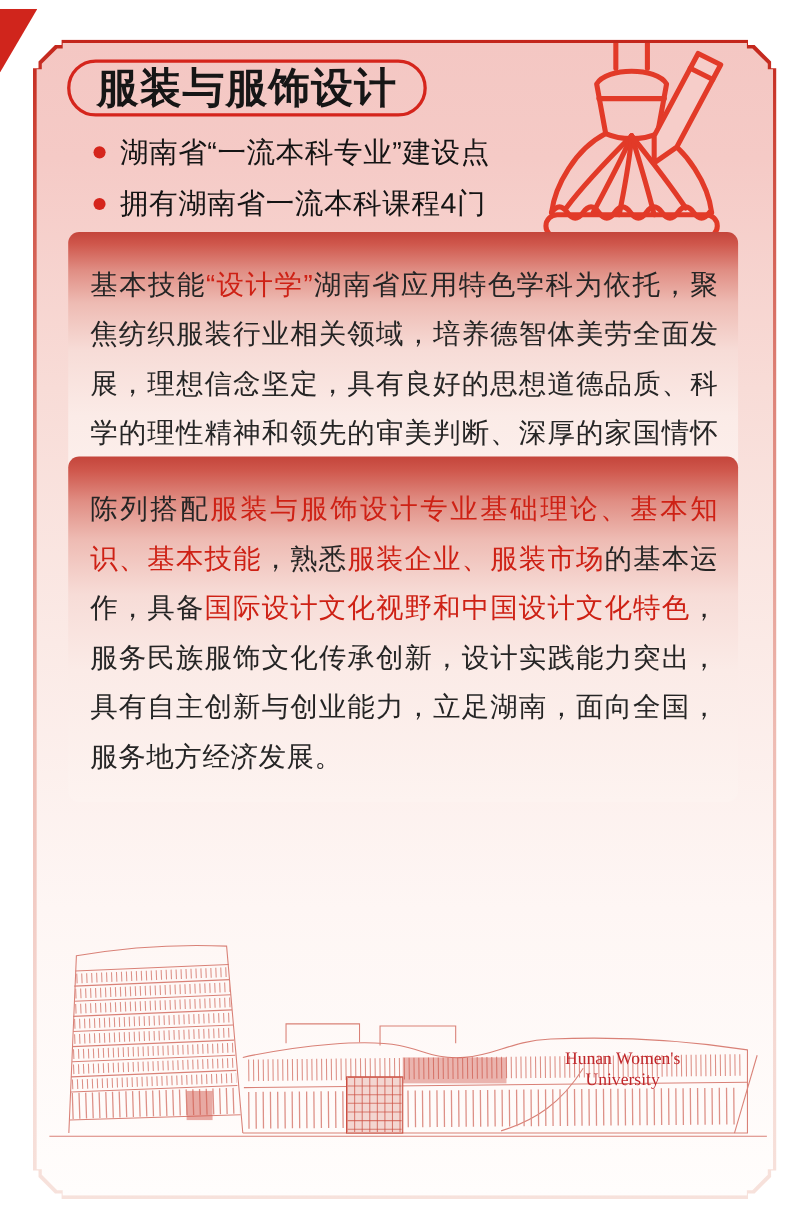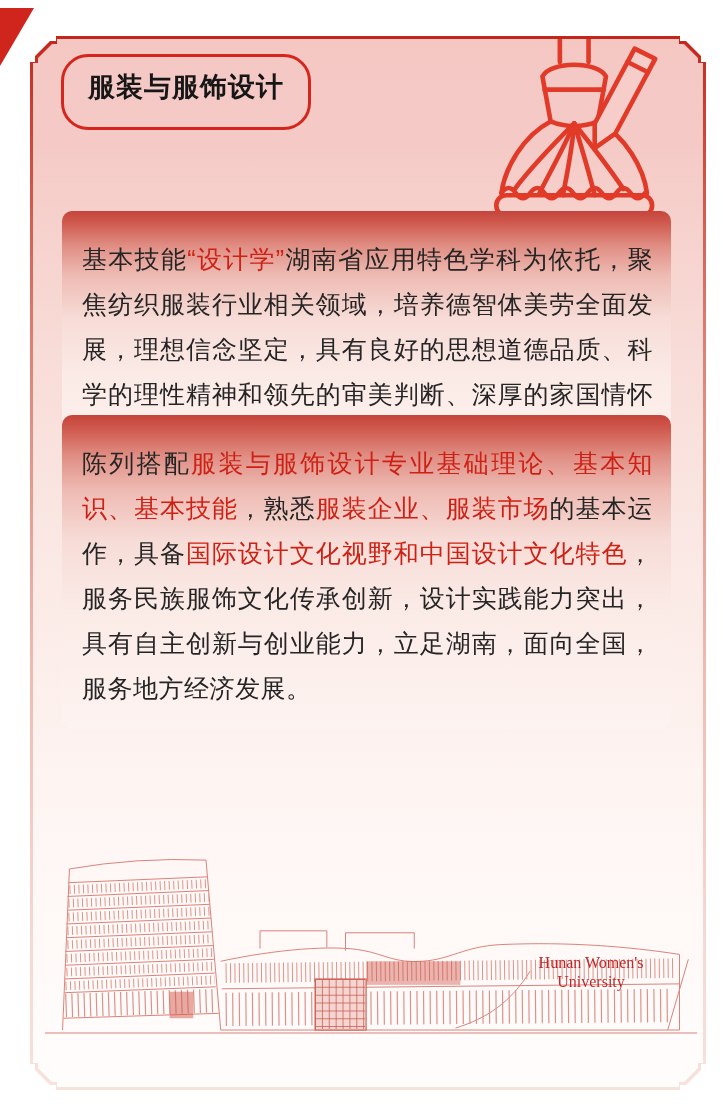--- a/index.html
+++ b/index.html
@@ -17,23 +17,23 @@
     position:absolute;left:30px;top:36px;width:676px;height:1054px;
     background:linear-gradient(180deg,#c3251b 0%,#cc4033 7%,#dd8277 30%,#eebbb2 60%,#f5d8d2 85%,#f7e2dc 100%);
     clip-path:polygon(26px 0,calc(100% - 26px) 0,calc(100% - 26px) 5px,calc(100% - 20px) 5px,calc(100% - 5px) 20px,calc(100% - 5px) 26px,100% 26px,100% calc(100% - 26px),calc(100% - 5px) calc(100% - 26px),calc(100% - 5px) calc(100% - 20px),calc(100% - 20px) calc(100% - 5px),calc(100% - 26px) calc(100% - 5px),calc(100% - 26px) 100%,26px 100%,26px calc(100% - 5px),20px calc(100% - 5px),5px calc(100% - 20px),5px calc(100% - 26px),0 calc(100% - 26px),0 26px,5px 26px,5px 20px,20px 5px,26px 5px);
   }
   .card-inner{
     position:absolute;left:3px;top:3px;right:3px;bottom:3px;
     background:linear-gradient(180deg,#f4c7c3 0%,#f5cac6 10%,#f8dcd7 30%,#fbeae6 52%,#fef6f4 75%,#fffdfc 100%);
     clip-path:polygon(24px 0,calc(100% - 24px) 0,calc(100% - 24px) 5px,calc(100% - 19px) 5px,calc(100% - 5px) 19px,calc(100% - 5px) 24px,100% 24px,100% calc(100% - 24px),calc(100% - 5px) calc(100% - 24px),calc(100% - 5px) calc(100% - 19px),calc(100% - 19px) calc(100% - 5px),calc(100% - 24px) calc(100% - 5px),calc(100% - 24px) 100%,24px 100%,24px calc(100% - 5px),19px calc(100% - 5px),5px calc(100% - 19px),5px calc(100% - 24px),0 calc(100% - 24px),0 24px,5px 24px,5px 19px,19px 5px,24px 5px);
   }
   .title-badge{
-    position:absolute;left:28px;top:15px;height:46px;display:inline-flex;align-items:flex-start;
-    padding:12px 24px;border:3.5px solid #d5251c;border-radius:27px;
-    font-size:27px;font-weight:700;color:#161616;letter-spacing:1px;white-space:nowrap;
+    position:absolute;left:28px;top:15px;height:46px;display:inline-flex;align-items:center;
+    padding:0 24px;border:3.5px solid #d5251c;border-radius:27px;
+    font-size:38px;font-weight:700;color:#161616;letter-spacing:1px;white-space:nowrap;
   }
   .bullets{position:absolute;left:52px;top:82px;}
   .bullet{display:flex;align-items:center;margin-bottom:12px;font-size:26px;color:#141414;letter-spacing:.5px;}
   .bullet .dot{width:11px;height:11px;border-radius:50%;background:#d5251c;margin-right:13px;flex:0 0 auto;}
   .dress{position:absolute;right:14px;top:-12px;width:205px;height:195px;}
   .block{
     position:absolute;left:29px;width:609px;border-radius:10px;
     padding:26px 18px 18px 20px;box-sizing:border-box;
     background:linear-gradient(180deg,#c4453b 0%,#cf574c 4%,#e08e84 13%,#eebbb3 24%,#f7dcd7 40%,#fbebe7 62%,#fdf3f0 100%);
     font-size:25px;line-height:45px;color:#252525;font-weight:500;text-align:justify;letter-spacing:.5px;
@@ -41,35 +41,45 @@
   .block .em{color:#ce2115;font-weight:400;}
   .block1{top:172px;}
   .block2{top:376px;}
   .block3{top:629px;}
   .building{position:absolute;left:6px;top:812px;width:668px;height:196px;}
   .logo{position:absolute;left:468px;top:872px;width:200px;height:110px;}
   .logo-letters{position:absolute;left:52px;top:0;white-space:nowrap;color:#c2191c;font-weight:700;letter-spacing:-3px;}
   .logo-letters .l-h{font-size:60px;}
   .logo-letters .l-w{font-size:50px;position:relative;top:9px;}
   .logo-letters .l-u{font-size:52px;position:relative;top:-6px;}
-  .logo-name{position:absolute;left:15px;top:42px;width:150px;text-align:center;color:#c0272b;
+  .logo-name{position:absolute;left:0;top:42px;width:130px;text-align:center;color:#c0272b;
     font-family:"Liberation Serif","DejaVu Serif",serif;font-size:16px;line-height:19px;}
 </style>
 </head>
 <body>
 
 <div class="corner-accent"></div>
 
 <div class="card-border">
   <div class="card-inner">
 
     <div class="title-badge">
       <span>服装与服饰设计</span>
     </div>
 
+    <div class="bullets">
+      <div class="bullet">
+        <span class="dot"></span>
+        <span>湖南省“一流本科专业”建设点</span>
+      </div>
+      <div class="bullet">
+        <span class="dot"></span>
+        <span>拥有湖南省一流本科课程4门</span>
+      </div>
+    </div>
 
     <svg class="dress" viewBox="0 0 200 190">
       <g stroke="#e23a28" stroke-width="4.5" fill="none" stroke-linecap="round" stroke-linejoin="round">
         <path d="M74,6 V34"></path>
           <path d="M102,6 V34"></path>
         <path d="M57,48 C66,33 110,33 119,48 L111,92 C97,98 79,98 65,92 Z"></path>
         <path d="M59,61 L117,61"></path>
         <path d="M65,92 C38,106 20,138 17,162"></path>
         <path d="M111,92 C138,106 156,138 159,162"></path>
         <path d="M88,94 C70,112 45,138 30,158"></path>

